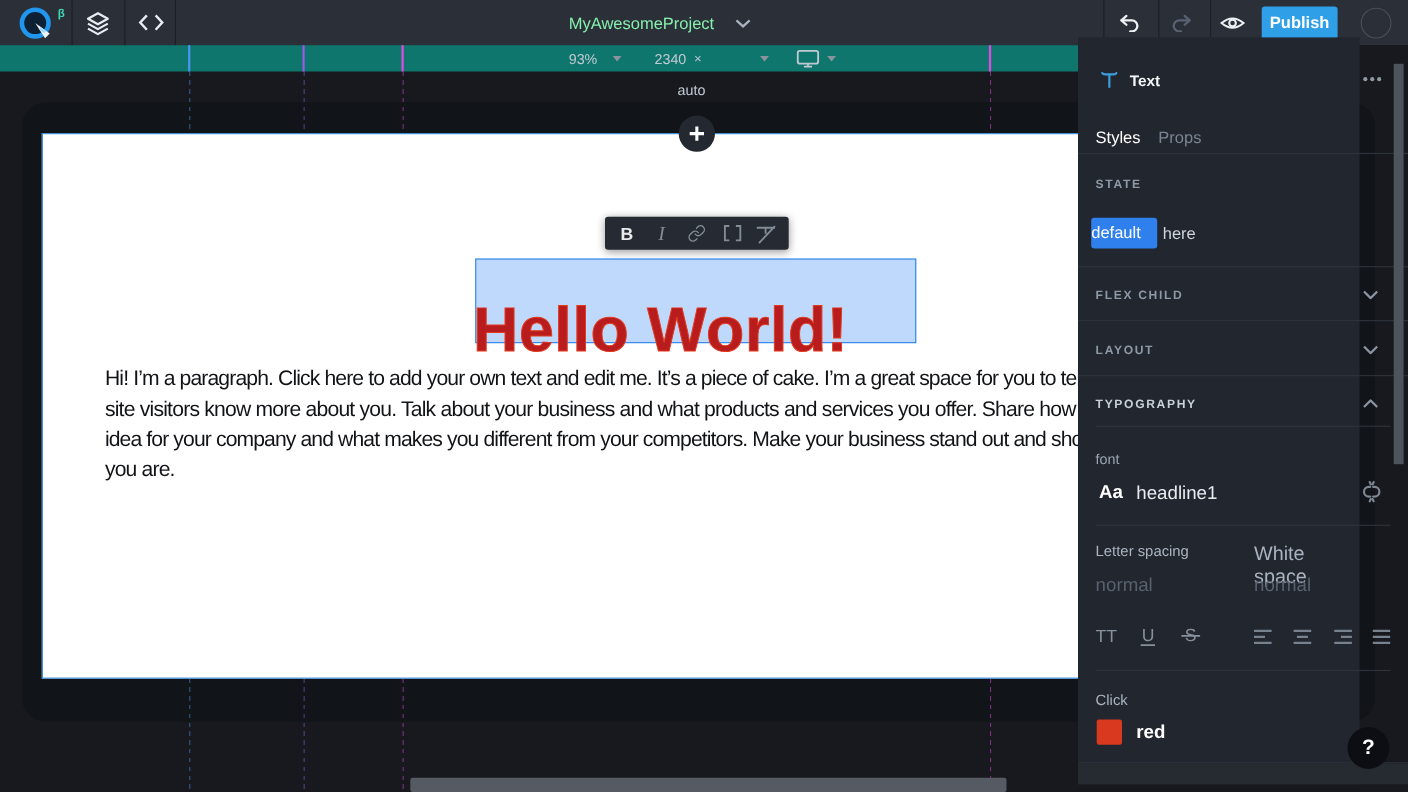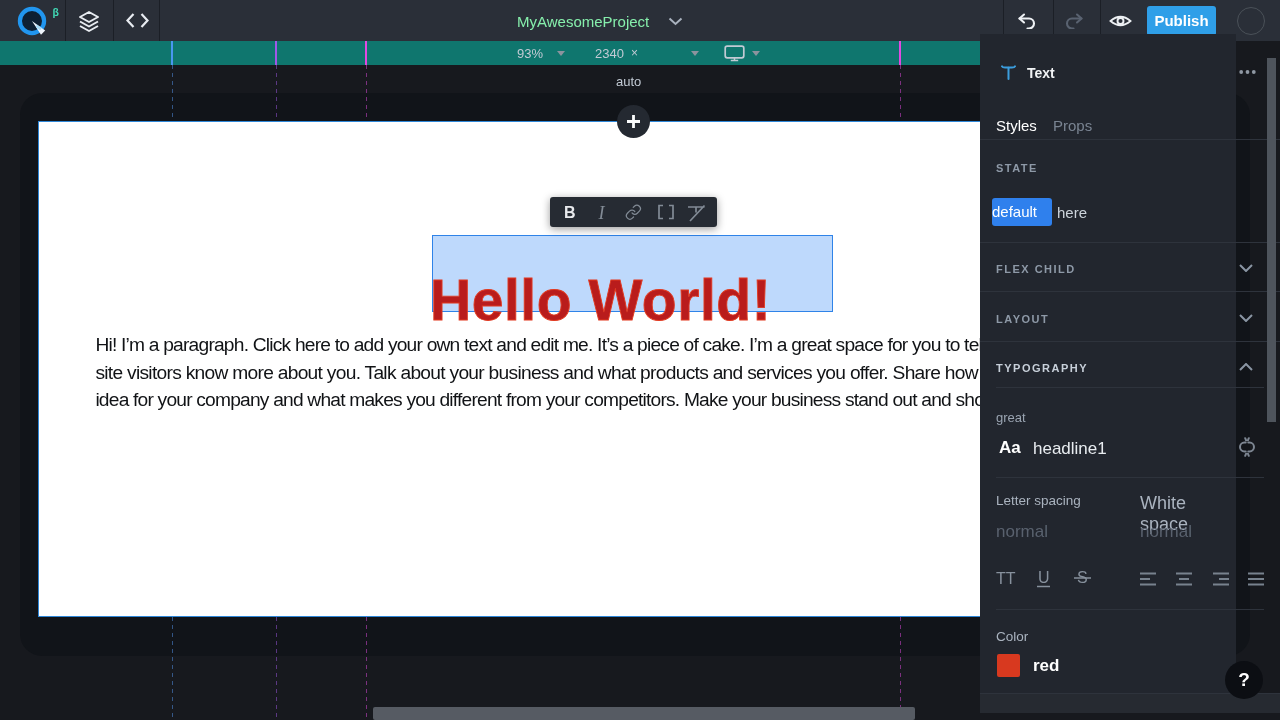--- a/index.html
+++ b/index.html
@@ -46,20 +46,21 @@
   <div class="guide" style="left:366px; background:repeating-linear-gradient(180deg, rgba(225,74,225,0.5) 0 4px, transparent 4px 8px);"></div>
   <div class="guide" style="left:900px; background:repeating-linear-gradient(180deg, rgba(225,74,225,0.5) 0 4px, transparent 4px 8px);"></div>
 
   <div id="page">
     <div id="selbox"></div>
     <div id="hello">Hello World!</div>
     <div id="para">
       <span style="letter-spacing:-0.785px;">Hi! I’m a paragraph. Click here to add your own text and edit me. It’s a piece of cake. I’m a great space for you to tell a story and let your</span>
       <span style="letter-spacing:-0.71px;">site visitors know more about you. Talk about your business and what products and services you offer. Share how you came up with the</span>
       <span style="letter-spacing:-0.79px;">idea for your company and what makes you different from your competitors. Make your business stand out and show your visitors who</span>
+      <span style="letter-spacing:-0.75px;">you are.</span>
     </div>
   </div>
 
   <div id="plusbtn">
     <svg width="33" height="33" viewBox="0 0 33 33">
       <path d="M16.5 10 V23 M10 16.5 H23" stroke="#fbfcfd" stroke-width="2.8"></path>
     </svg>
   </div>
 
   <div id="fmtbar">
@@ -176,21 +177,21 @@
     <div class="slabel" style="left:16px; top:279px;">LAYOUT</div>
     <svg class="chev" style="left:259px; top:280px;" viewBox="0 0 14 8">
       <path d="M1 1 L7 7 L13 1" stroke="#8a95a3" stroke-width="2" fill="none"></path>
     </svg>
     <div class="psep" style="top:307px;"></div>
     <div class="slabel" style="left:16px; top:328px; color:#c8d0da;">TYPOGRAPHY</div>
     <svg class="chev" style="left:259px; top:329px;" viewBox="0 0 14 8">
       <path d="M1 7 L7 1 L13 7" stroke="#8a95a3" stroke-width="2" fill="none"></path>
     </svg>
     <div class="pisep" style="top:353px;"></div>
-    <div class="abs" style="left:16px; top:376px; font-size:13px; color:#9aa4b1;">great</div>
+    <div class="abs" style="left:16px; top:376px; font-size:13px; color:#9aa4b1;">font</div>
     <div class="abs" style="left:19px; top:404px; font-size:17px; font-weight:bold; color:#fff;">Aa</div>
     <div class="abs" style="left:53px; top:405px; font-size:17px; color:#e8ecf0;">headline1</div>
     <svg style="position:absolute; left:257px; top:403px;" width="20" height="20" viewBox="0 0 20 20">
       <g stroke="#7d8692" stroke-width="2" fill="none" stroke-linecap="round">
         <path d="M8.7 5.6 H7.4 a4.4 4.4 0 0 0 0 8.8 h1.3"></path>
         <path d="M11.3 5.6 h1.3 a4.4 4.4 0 0 1 0 8.8 h-1.3"></path>
         <path d="M8.2 1.2 l0.9 2.1 M11.8 1.2 l-0.9 2.1 M8.2 18.8 l0.9 -2.1 M11.8 18.8 l-0.9 -2.1"></path>
       </g>
     </svg>
     <div class="pisep" style="top:443px;"></div>
@@ -207,21 +208,21 @@
       <path d="M41 16.5 h13" stroke="#87919d" stroke-width="1.5"></path>
       <path d="M78 8 h17" stroke="#87919d" stroke-width="1.5"></path>
       <g stroke="#78828e" stroke-width="2">
         <path d="M144 3.5 h16 M144 9 h10 M144 14.5 h16"></path>
         <path d="M180 3.5 h16 M183 9 h10 M180 14.5 h16"></path>
         <path d="M217 3.5 h16 M223 9 h10 M217 14.5 h16"></path>
         <path d="M252 3.5 h16 M252 9 h16 M252 14.5 h16"></path>
       </g>
     </svg>
     <div class="pisep" style="top:575px;"></div>
-    <div class="abs" style="left:16px; top:595px; font-size:13.5px; color:#aab3bf;">Color</div>
+    <div class="abs" style="left:16px; top:595px; font-size:13.5px; color:#aab3bf;">Click</div>
     <div class="abs" style="left:17px; top:620px; width:23px; height:23px; background:#d8391f; border-radius:2px;"></div>
     <div class="abs" style="left:53px; top:622px; font-size:17px; font-weight:bold; color:#fff;">red</div>
     <div class="psep" style="top:659px;"></div>
     <div class="abs" style="left:0; top:660px; width:300px; height:19px; background:#262a31;"></div>
     <div id="scrollv"></div>
   </div>
 
   <div id="scrollh"></div>
   <div id="help">?</div>
 

